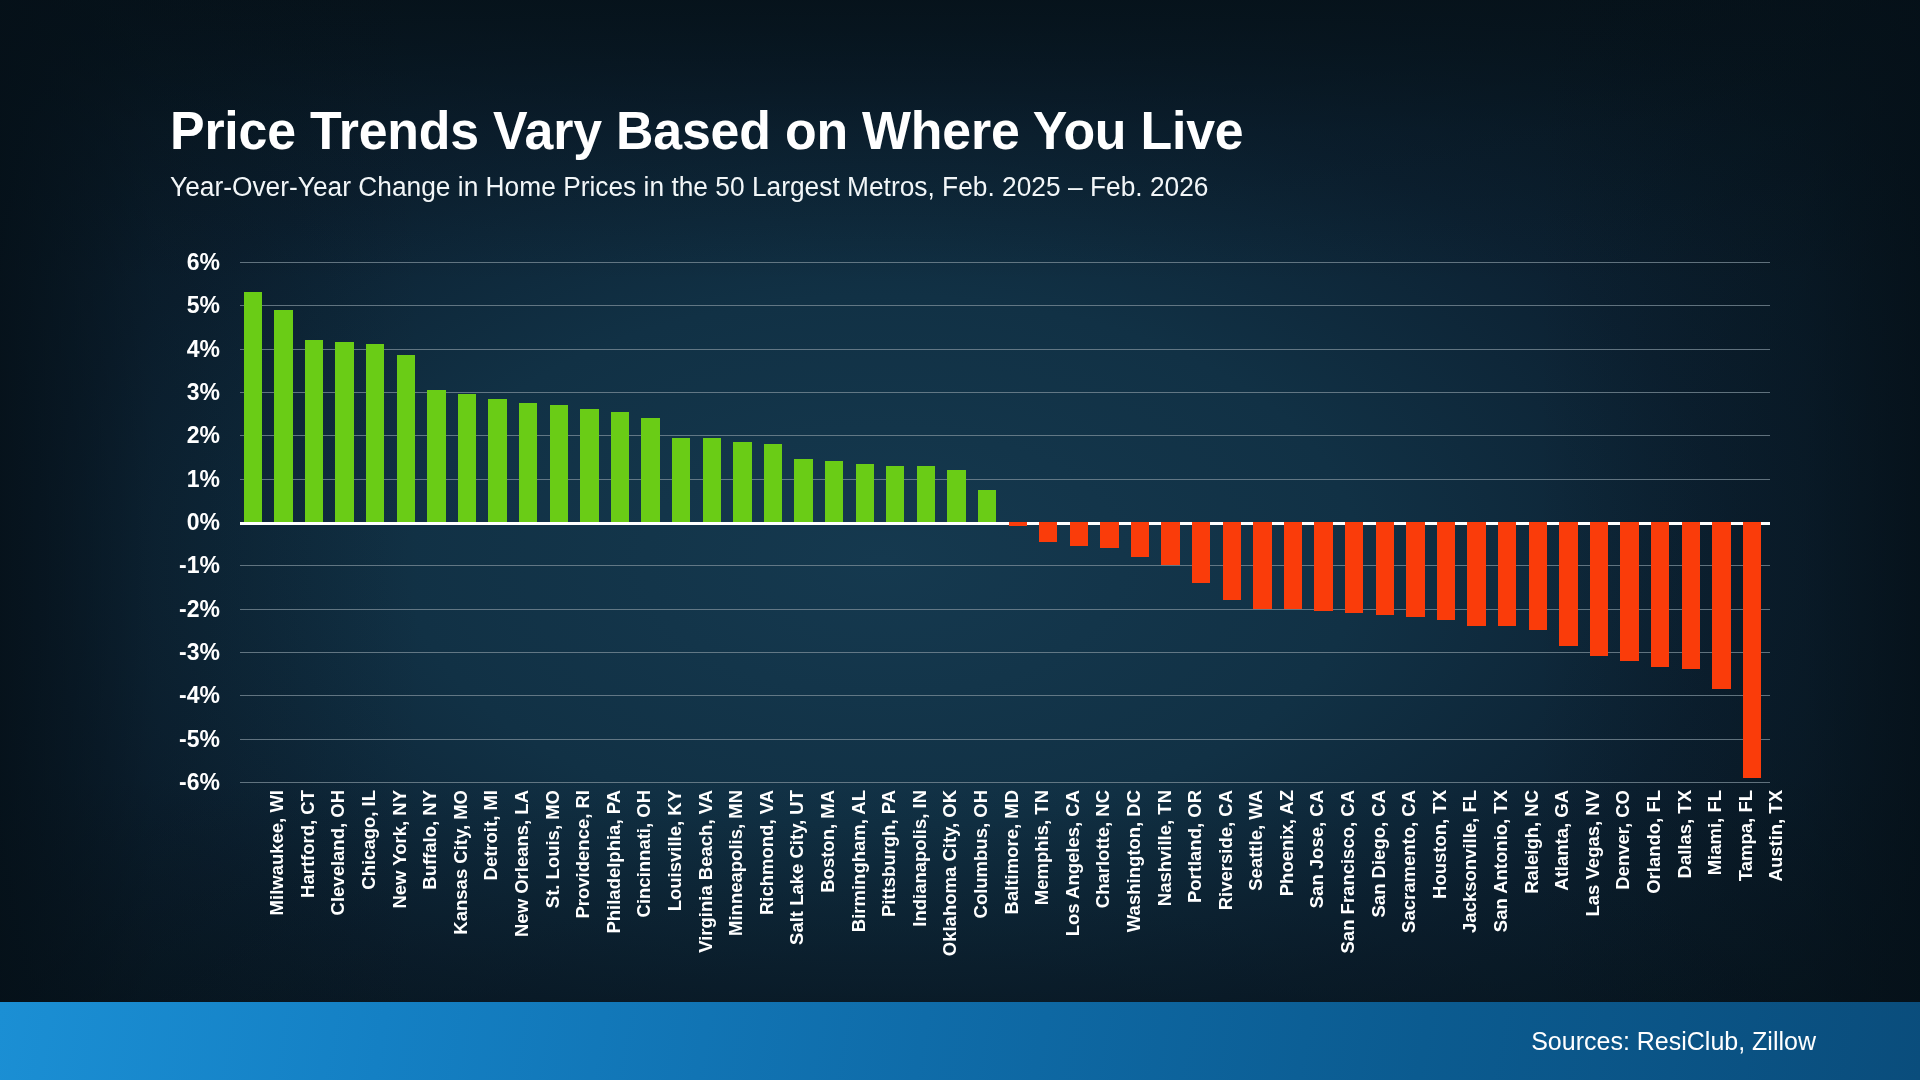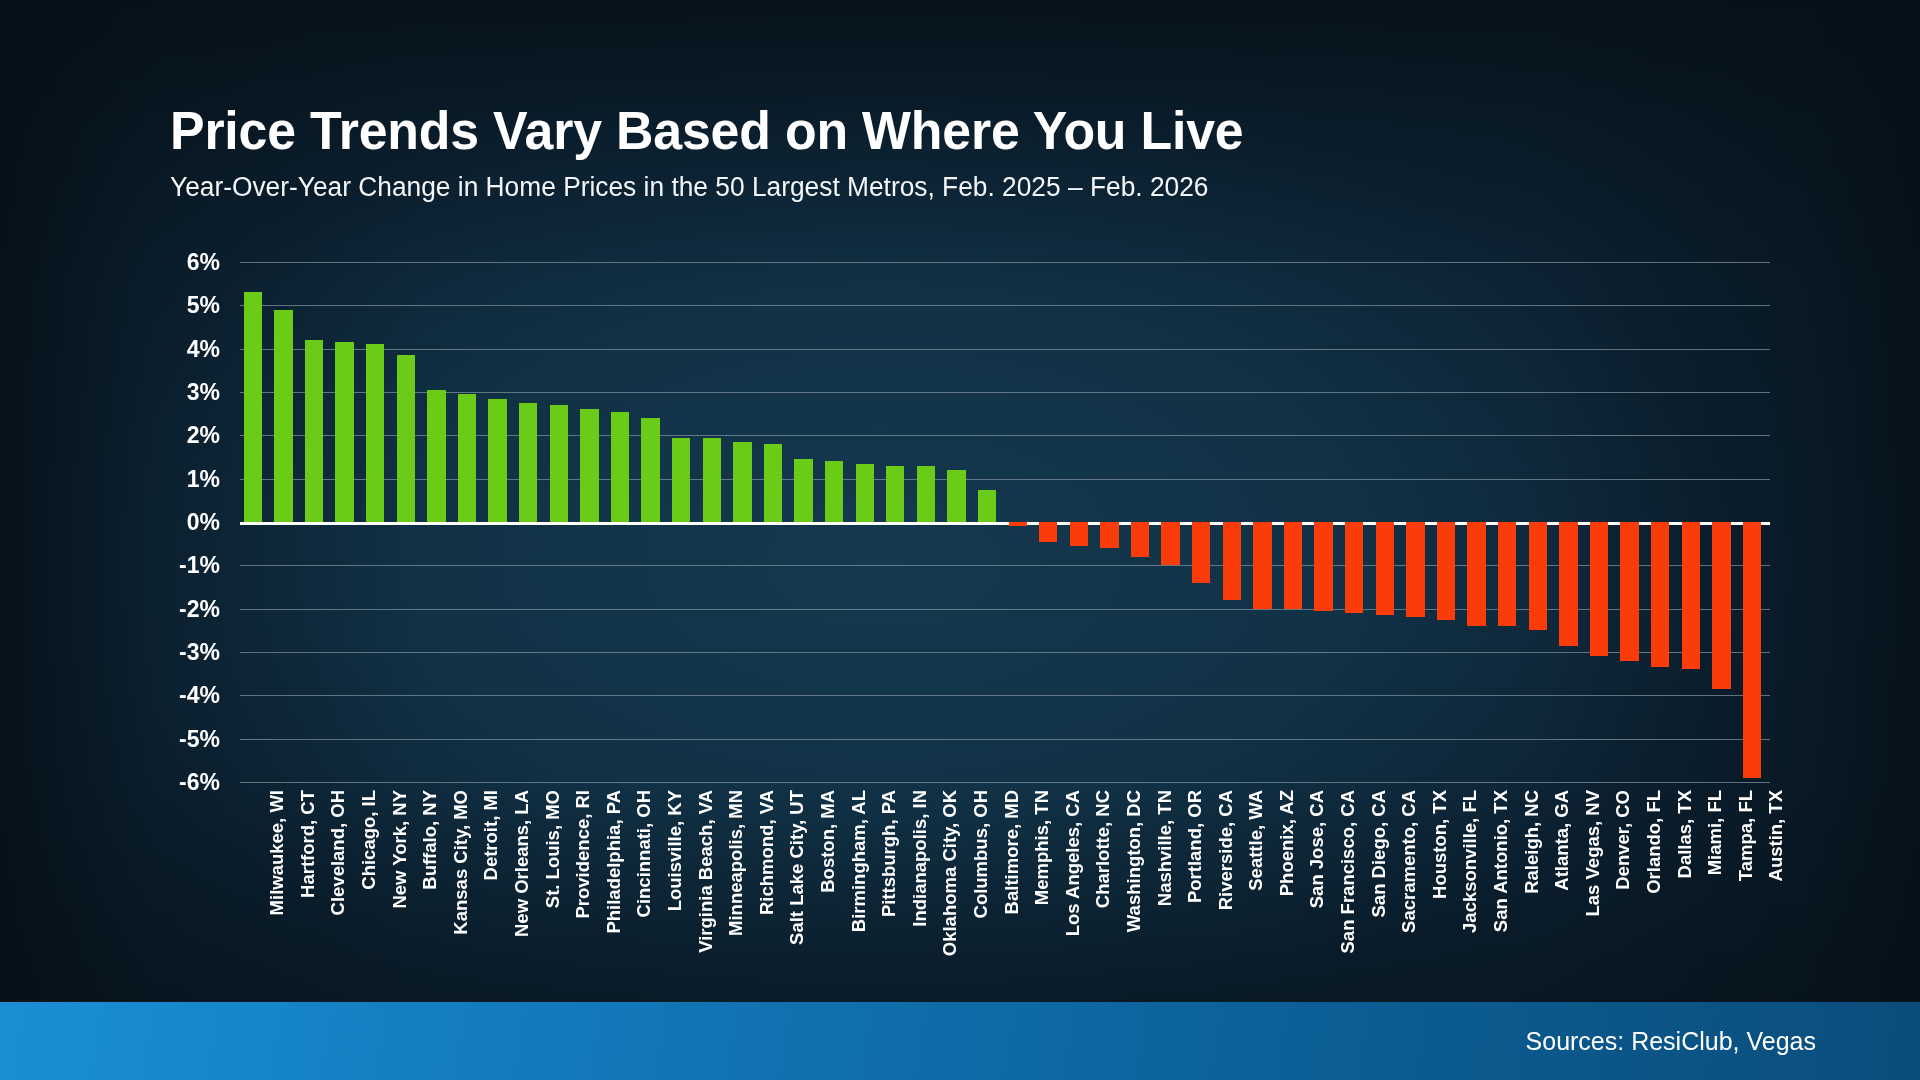--- a/index.html
+++ b/index.html
@@ -527,16 +527,16 @@
       </div>
       <div class="x-slot">
         <div class="x-label">Tampa, FL</div>
       </div>
       <div class="x-slot">
         <div class="x-label">Austin, TX</div>
       </div>
     </div>
 
   <div id="footer">
-    <div id="footer-source">Sources: ResiClub, Vegas</div>
+    <div id="footer-source">Sources: ResiClub, Zillow</div>
   </div>
 
 </div>
 
 </body></html>

